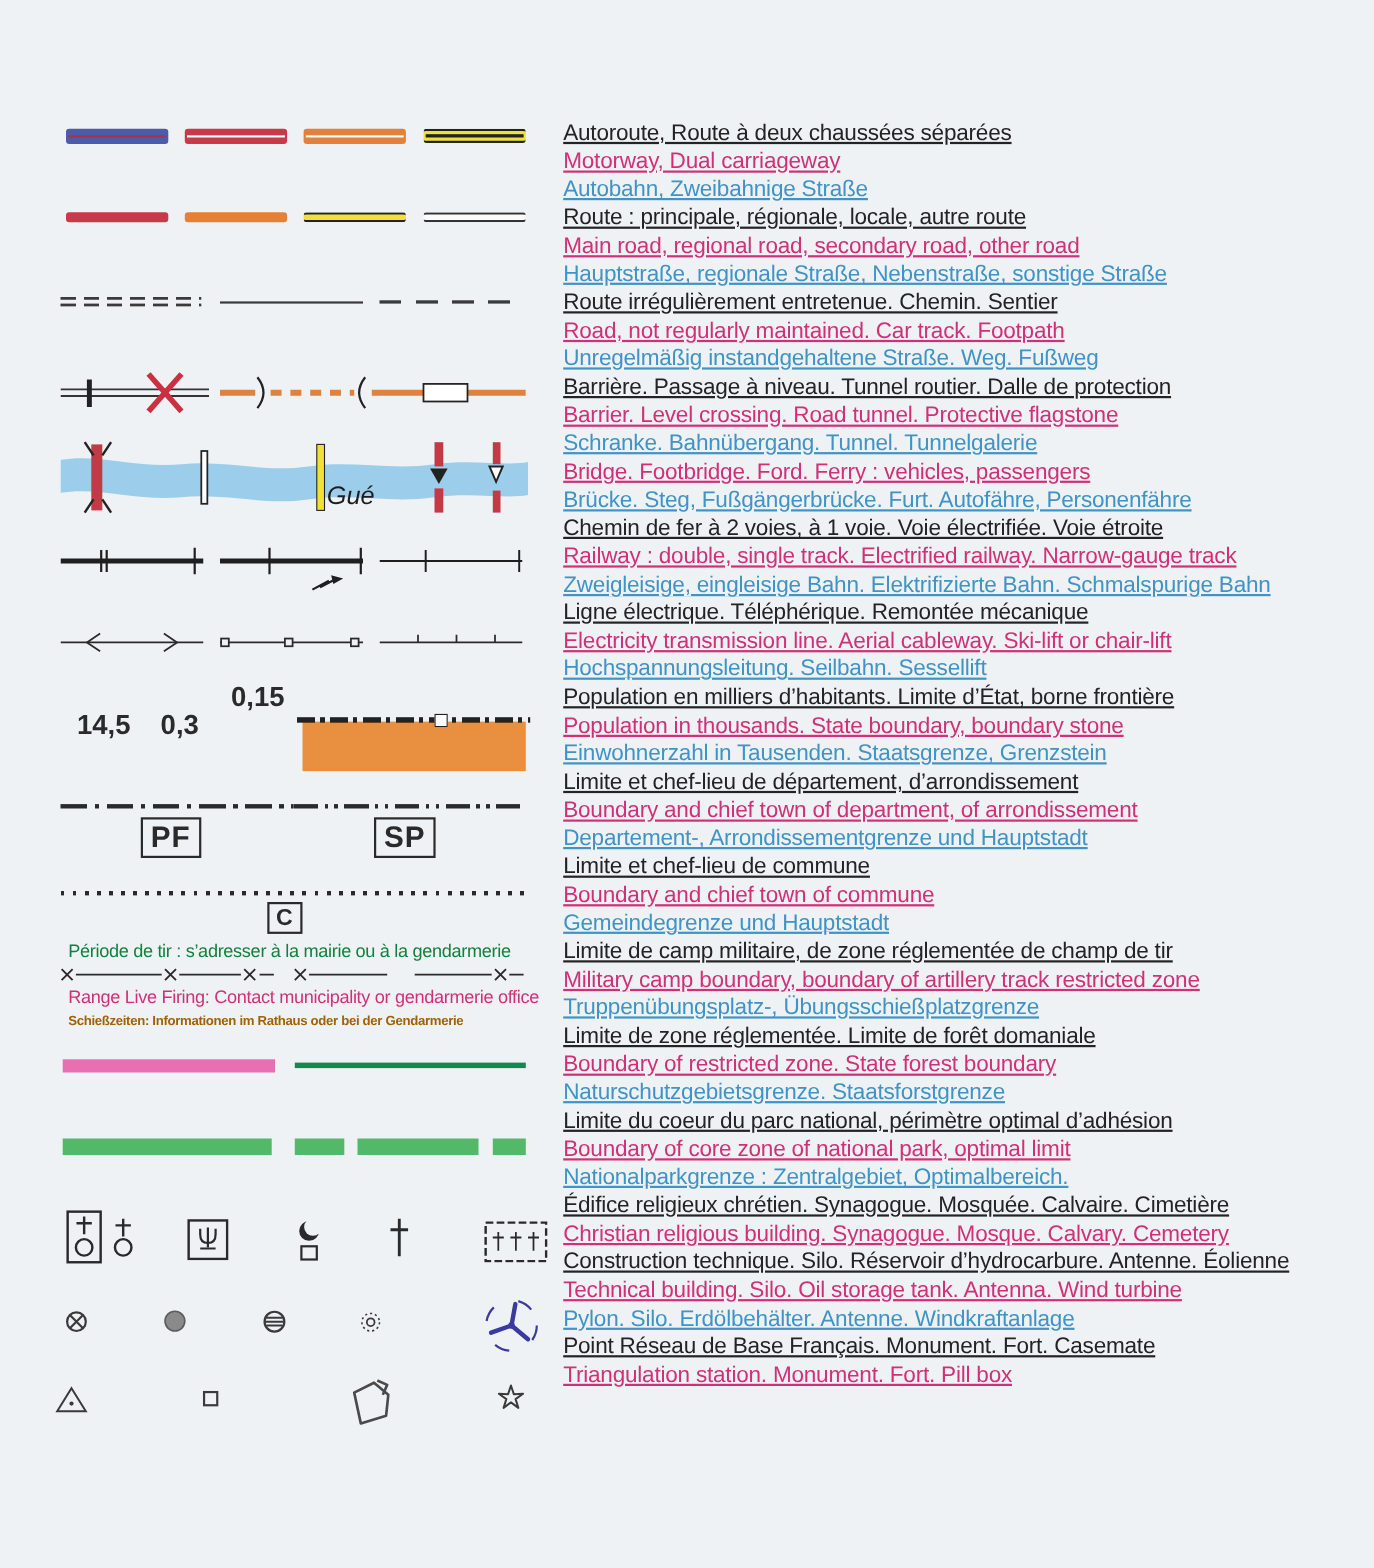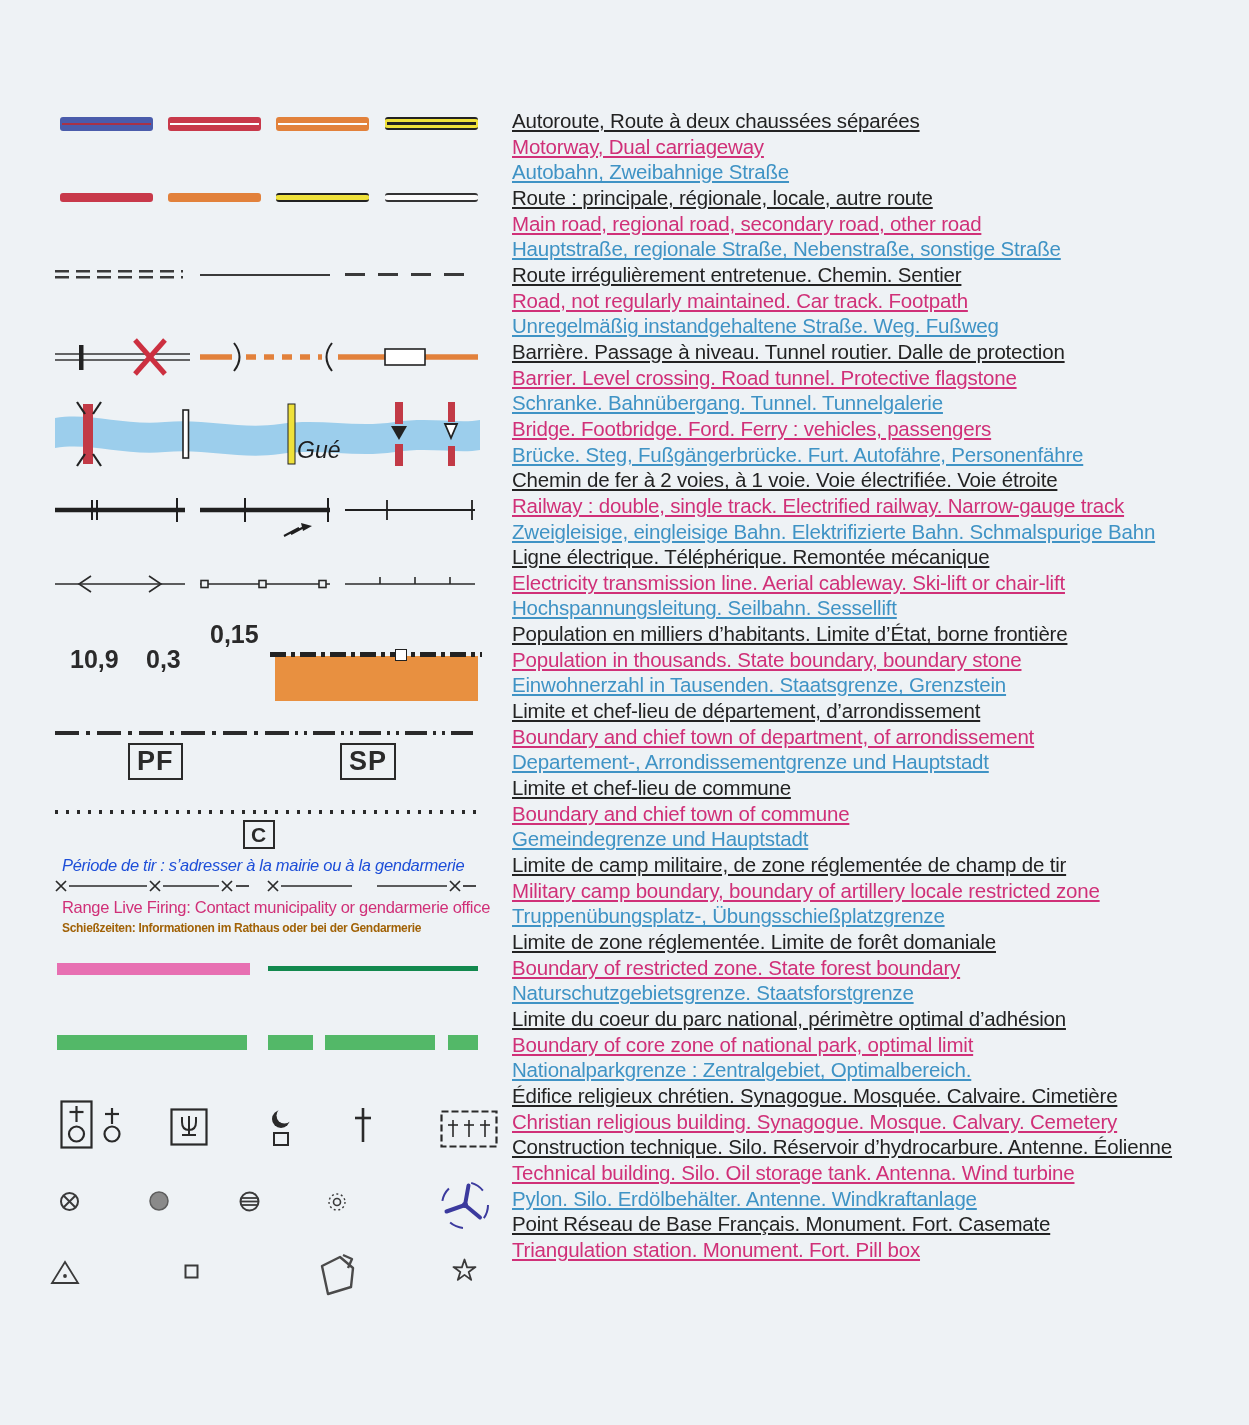--- a/index.html
+++ b/index.html
@@ -43,21 +43,21 @@
   .popnum{position:absolute;font-weight:bold;font-size:25px;color:#2a2a2a;}
   .poprect{position:absolute;left:275px;top:656px;width:203px;height:45px;background:#e89040;}
   .popline{position:absolute;left:270px;top:652px;width:212px;height:5px;
     background:repeating-linear-gradient(90deg,#222 0 16px,transparent 16px 21px,#222 21px 25px,transparent 25px 30px);}
   .popstone{position:absolute;left:395px;top:649px;width:10px;height:10px;background:#fff;border:1.8px solid #222;}
   
   .pinkband{position:absolute;left:57px;top:963px;width:193px;height:12px;background:#e770b2;}
   .greenline{position:absolute;left:268px;top:966px;width:210px;height:4.5px;background:#12894e;}
   .parkseg{position:absolute;top:1035px;height:15px;background:#53b868;}
   
-  .fr-small{position:absolute;color:#1d4ed8;font-size:16.5px;letter-spacing:-0.3px;white-space:nowrap;font-style:italic;}
+  .fr-small{position:absolute;color:#15803d;font-size:16.5px;letter-spacing:-0.3px;white-space:nowrap;}
   .en-small{position:absolute;color:#d03078;font-size:16.5px;letter-spacing:-0.3px;white-space:nowrap;}
   .de-small{position:absolute;color:#a16207;font-size:12px;letter-spacing:-0.3px;white-space:nowrap;font-weight:bold;}
   .gue{position:absolute;left:297px;top:437px;font-style:italic;font-size:23px;color:#1d1d1d;}
   svg{display:block;}
 </style>
 </head>
 <body>
 
 <div class="page">
 
@@ -85,21 +85,21 @@
     <div class="ln fr">Population en milliers d’habitants. Limite d’État, borne frontière</div>
     <div class="ln en">Population in thousands. State boundary, boundary stone</div>
     <div class="ln de">Einwohnerzahl in Tausenden. Staatsgrenze, Grenzstein</div>
     <div class="ln fr">Limite et chef-lieu de département, d’arrondissement</div>
     <div class="ln en">Boundary and chief town of department, of arrondissement</div>
     <div class="ln de">Departement-, Arrondissementgrenze und Hauptstadt</div>
     <div class="ln fr">Limite et chef-lieu de commune</div>
     <div class="ln en">Boundary and chief town of commune</div>
     <div class="ln de">Gemeindegrenze und Hauptstadt</div>
     <div class="ln fr">Limite de camp militaire, de zone réglementée de champ de tir</div>
-    <div class="ln en">Military camp boundary, boundary of artillery locale restricted zone</div>
+    <div class="ln en">Military camp boundary, boundary of artillery track restricted zone</div>
     <div class="ln de">Truppenübungsplatz-, Übungsschießplatzgrenze</div>
     <div class="ln fr">Limite de zone réglementée. Limite de forêt domaniale</div>
     <div class="ln en">Boundary of restricted zone. State forest boundary</div>
     <div class="ln de">Naturschutzgebietsgrenze. Staatsforstgrenze</div>
     <div class="ln fr">Limite du coeur du parc national, périmètre optimal d’adhésion</div>
     <div class="ln en">Boundary of core zone of national park, optimal limit</div>
     <div class="ln de">Nationalparkgrenze : Zentralgebiet, Optimalbereich.</div>
     <div class="ln fr">Édifice religieux chrétien. Synagogue. Mosquée. Calvaire. Cimetière</div>
     <div class="ln en">Christian religious building. Synagogue. Mosque. Calvary. Cemetery</div>
     <div class="ln fr">Construction technique. Silo. Réservoir d’hydrocarbure. Antenne. Éolienne</div>
@@ -205,21 +205,21 @@
       <rect x="59" y="6.5" width="7" height="7" fill="#eef2f5" stroke="#2a2a2a" stroke-width="1.6"></rect>
       <rect x="119" y="6.5" width="7" height="7" fill="#eef2f5" stroke="#2a2a2a" stroke-width="1.6"></rect>
     </svg>
     <svg class="abs" style="left:345px;top:574px;" width="130" height="20" viewBox="0 0 130 20">
       <line x1="0" y1="10" x2="130" y2="10" stroke="#2a2a2a" stroke-width="1.6"></line>
       <line x1="35" y1="3" x2="35" y2="10" stroke="#2a2a2a" stroke-width="1.6"></line>
       <line x1="70" y1="3" x2="70" y2="10" stroke="#2a2a2a" stroke-width="1.6"></line>
       <line x1="105" y1="3" x2="105" y2="10" stroke="#2a2a2a" stroke-width="1.6"></line>
     </svg>
 
-    <span class="popnum" style="left:70px;top:645px;">10,9</span>
+    <span class="popnum" style="left:70px;top:645px;">14,5</span>
     <span class="popnum" style="left:146px;top:645px;">0,3</span>
     <span class="popnum" style="left:210px;top:620px;text-align:center;">0,15</span>
     <div class="poprect"></div>
     <div class="popline"></div>
     <div class="popstone"></div>
 
     <div class="deptA" style="left:55px;top:731px;width:212px;"></div>
     <div class="deptB" style="left:267px;top:731px;width:211px;"></div>
     <div class="keybox" style="left:128px;top:743px;text-align:center;">PF</div>
     <div class="keybox" style="left:340px;top:743px;">SP</div>

